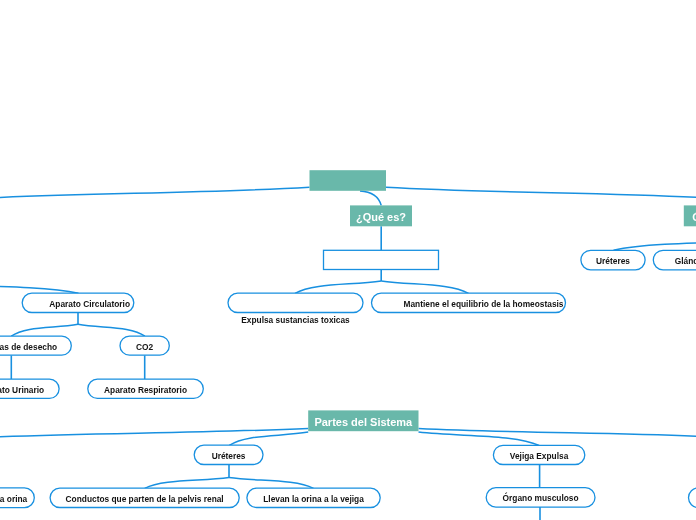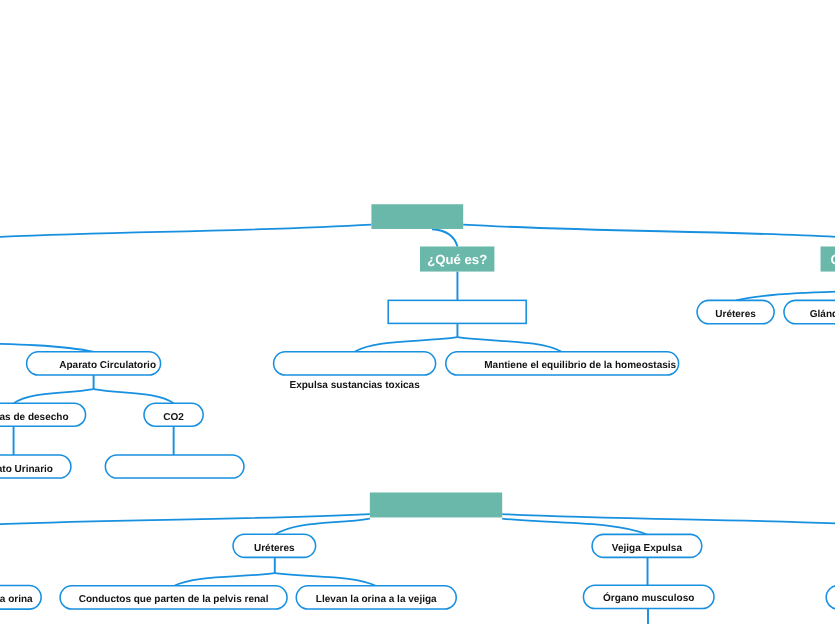--- a/index.html
+++ b/index.html
@@ -87,28 +87,34 @@
       </div>
       <div class="node pill" style="left: -49.3px; top: 336.1px; width: 120.6px; height: 19.1px;">
         <span>Sustancias de desecho</span>
       </div>
       <div class="node pill" style="left: 120px; top: 336.1px; width: 49.3px; height: 19.1px;">
         <span>CO2</span>
       </div>
       <div class="node pill" style="left: -36.7px; top: 379.2px; width: 95.8px; height: 19.2px;">
         <span>Aparato Urinario</span>
       </div>
+      <div class="node pill" style="left: 87.8px; top: 379.2px; width: 115.5px; height: 19.2px;">
+        <span>Aparato Respiratorio</span>
+      </div>
       <div class="node pill" style="left: 580.9px; top: 250.3px; width: 64.2px; height: 19.5px;">
         <span>Uréteres</span>
       </div>
       <div class="node pill" style="left: 653.3px; top: 250.3px; width: 133.4px; height: 19.5px;">
         <span>Glándulas sudoríparas</span>
       </div>
       <div class="node green" style="left: 683.8px; top: 205.4px; width: 62px; height: 20.9px;">
         <span>Órganos</span>
+      </div>
+      <div class="node green" style="left: 308.2px; top: 410.4px; width: 110.3px; height: 20.8px;">
+        <span>Partes del Sistema</span>
       </div>
       <div class="node pill" style="left: 194.2px; top: 445.2px; width: 68.8px; height: 19.3px;">
         <span>Uréteres</span>
       </div>
       <div class="node pill" style="left: 493.4px; top: 445.3px; width: 91.4px; height: 19.2px;">
         <span>Vejiga Expulsa</span>
       </div>
       <div class="node pill" style="left: -55px; top: 487.9px; width: 89.3px; height: 19.7px;">
         <span>Transporta la orina</span>
       </div>

